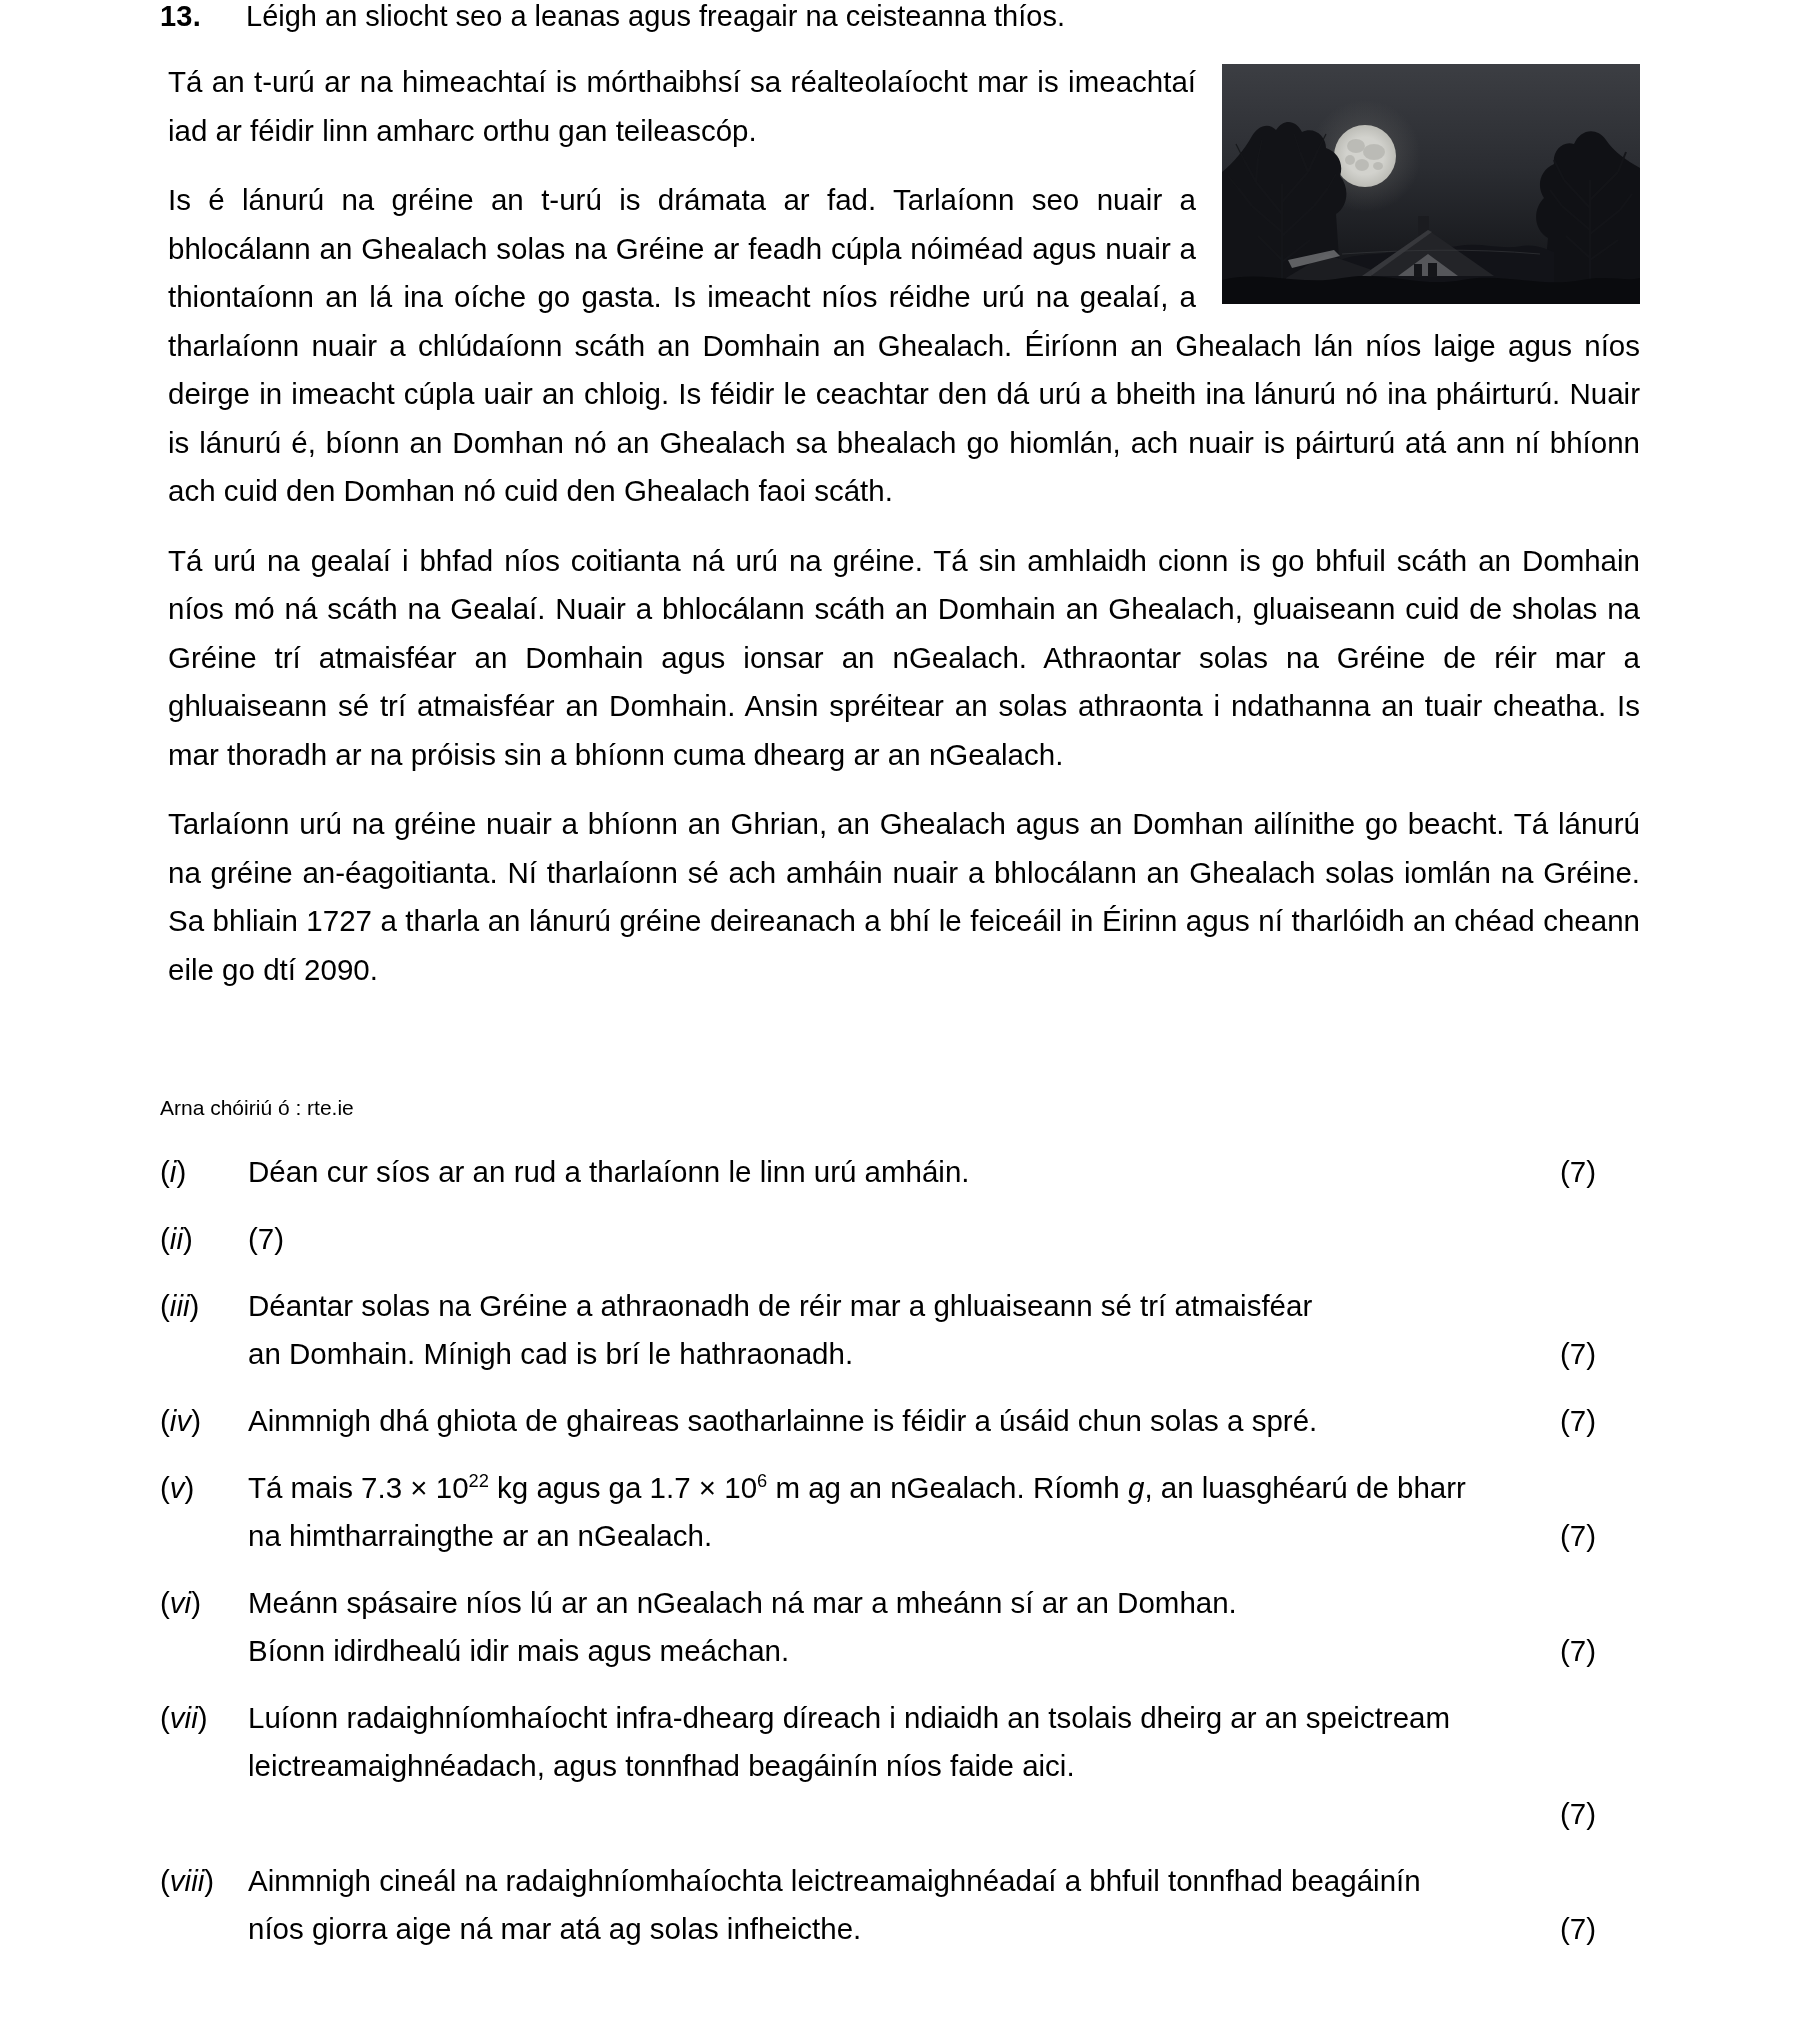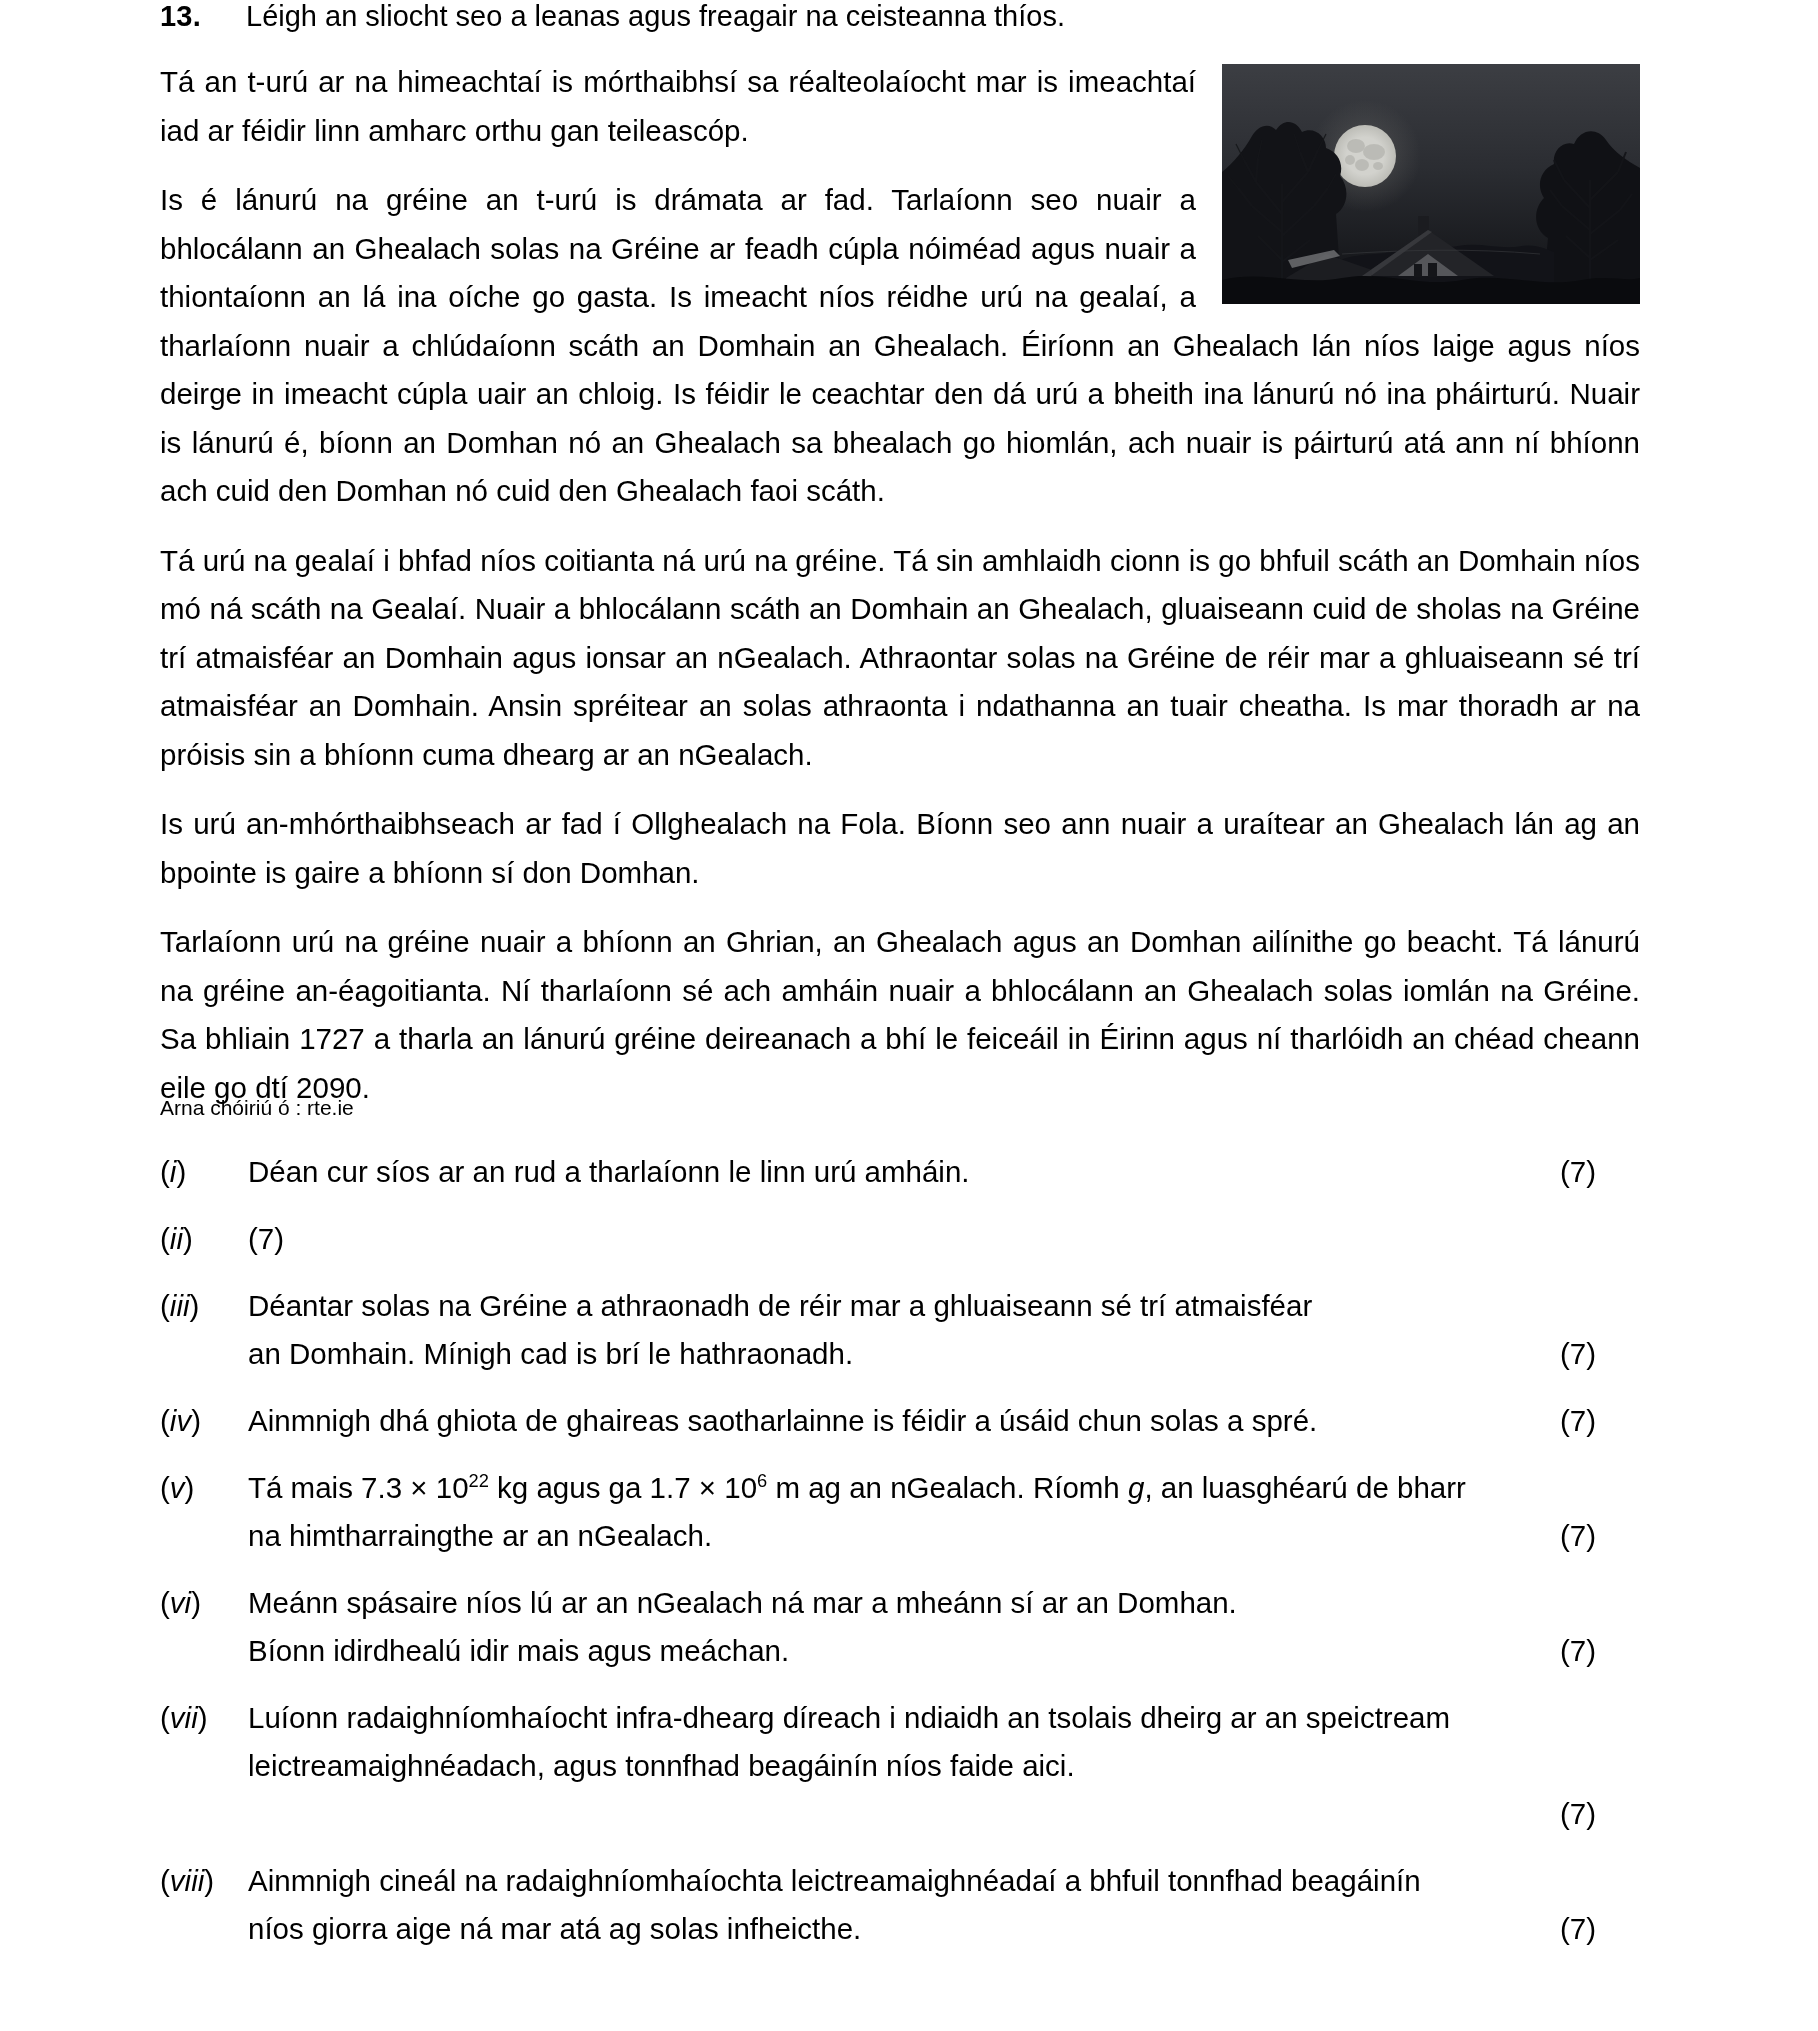--- a/index.html
+++ b/index.html
@@ -48,21 +48,21 @@
     position: absolute;
     left: 160px;
     top: 58px;
     width: 1480px;
   }
   .para {
     font-size: 29.5px;
     line-height: 48.5px;
     text-align: justify;
     text-justify: inter-word;
-    margin: 0 0 21px 0;
+    margin: 0 0 21px 8px;
     hyphens: none;
   }
 
   
   .photo {
     float: right;
     width: 418px;
     height: 240px;
     margin: 6px 0 12px 26px;
     position: relative;
@@ -206,21 +206,20 @@
           <path d="M120,190 C180,186 250,184 318,190"></path>
         </g>
 
         <path d="M0,240 L0,216 C40,206 80,222 120,214 C160,206 200,224 240,216 C280,208 320,224 360,216 C386,211 404,218 418,214 L418,240 Z" fill="#0a0b0e"></path>
       </svg>
     </div>
 
     <p class="para">Tá an t-urú ar na himeachtaí is mórthaibhsí sa réalteolaíocht mar is imeachtaí iad ar féidir linn amharc orthu gan teileascóp.</p>
     <p class="para">Is é lánurú na gréine an t-urú is drámata ar fad. Tarlaíonn seo nuair a bhlocálann an Ghealach solas na Gréine ar feadh cúpla nóiméad agus nuair a thiontaíonn an lá ina oíche go gasta.  Is imeacht níos réidhe urú na gealaí, a tharlaíonn nuair a chlúdaíonn scáth an Domhain an Ghealach.  Éiríonn an Ghealach lán níos laige agus níos deirge in imeacht cúpla uair an chloig.  Is féidir le ceachtar den dá urú a bheith ina lánurú nó ina pháirturú.  Nuair is lánurú é, bíonn an Domhan nó an Ghealach sa bhealach go hiomlán, ach nuair is páirturú atá ann ní bhíonn ach cuid den Domhan nó cuid den Ghealach faoi scáth.</p>
     <p class="para">Tá urú na gealaí i bhfad níos coitianta ná urú na gréine.  Tá sin amhlaidh cionn is go bhfuil scáth an Domhain níos mó ná scáth na Gealaí.  Nuair a bhlocálann scáth an Domhain an Ghealach, gluaiseann cuid de sholas na Gréine trí atmaisféar an Domhain agus ionsar an nGealach.  Athraontar solas na Gréine de réir mar a ghluaiseann sé trí atmaisféar an Domhain.  Ansin spréitear an solas athraonta i ndathanna an tuair cheatha.  Is mar thoradh ar na próisis sin a bhíonn cuma dhearg ar an nGealach.</p>
-    <p class="para">Is urú an-mhórthaibhseach ar fad í Ollghealach na Fola.  Bíonn seo ann nuair a uraítear an Ghealach lán ag an bpointe is gaire a bhíonn sí don Domhan.</p>
     <p class="para">Tarlaíonn urú na gréine nuair a bhíonn an Ghrian, an Ghealach agus an Domhan ailínithe go beacht.  Tá lánurú na gréine an-éagoitianta. Ní tharlaíonn sé ach amháin nuair a bhlocálann an Ghealach solas iomlán na Gréine.  Sa bhliain 1727 a tharla an lánurú gréine deireanach a bhí le feiceáil in Éirinn agus ní tharlóidh an chéad cheann eile go dtí 2090.</p>
   </div>
 
   <div class="credit">Arna chóiriú ó : rte.ie</div>
 
   <div class="qlist">
       <div class="qitem">
         <div class="qlabel">(<i>i</i>)</div>
         <div class="qbody">
           <span class="line">Déan cur síos ar an rud a tharlaíonn le linn urú amháin.</span>

